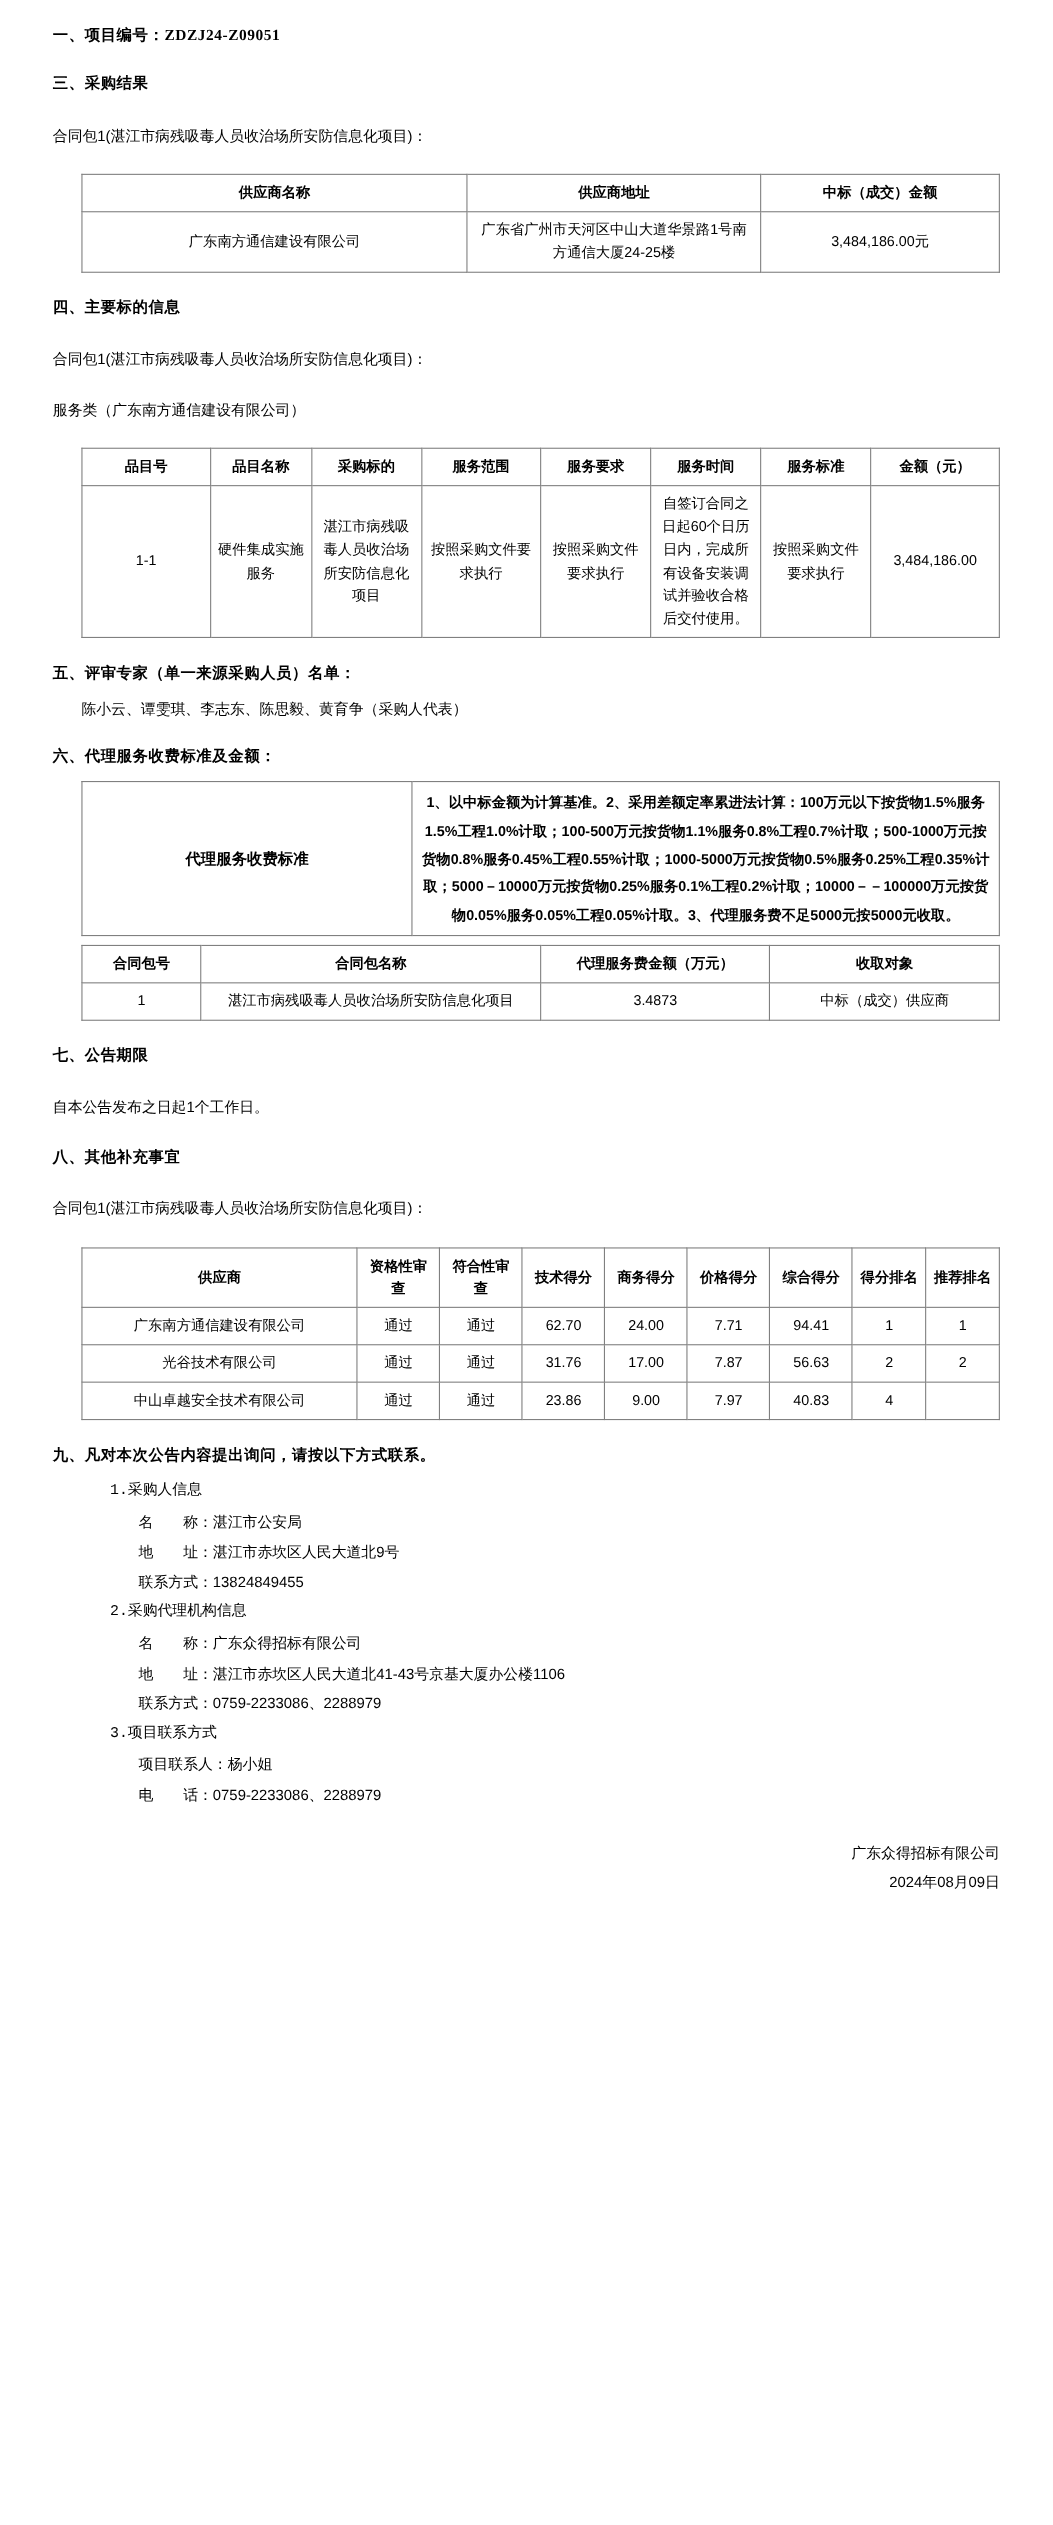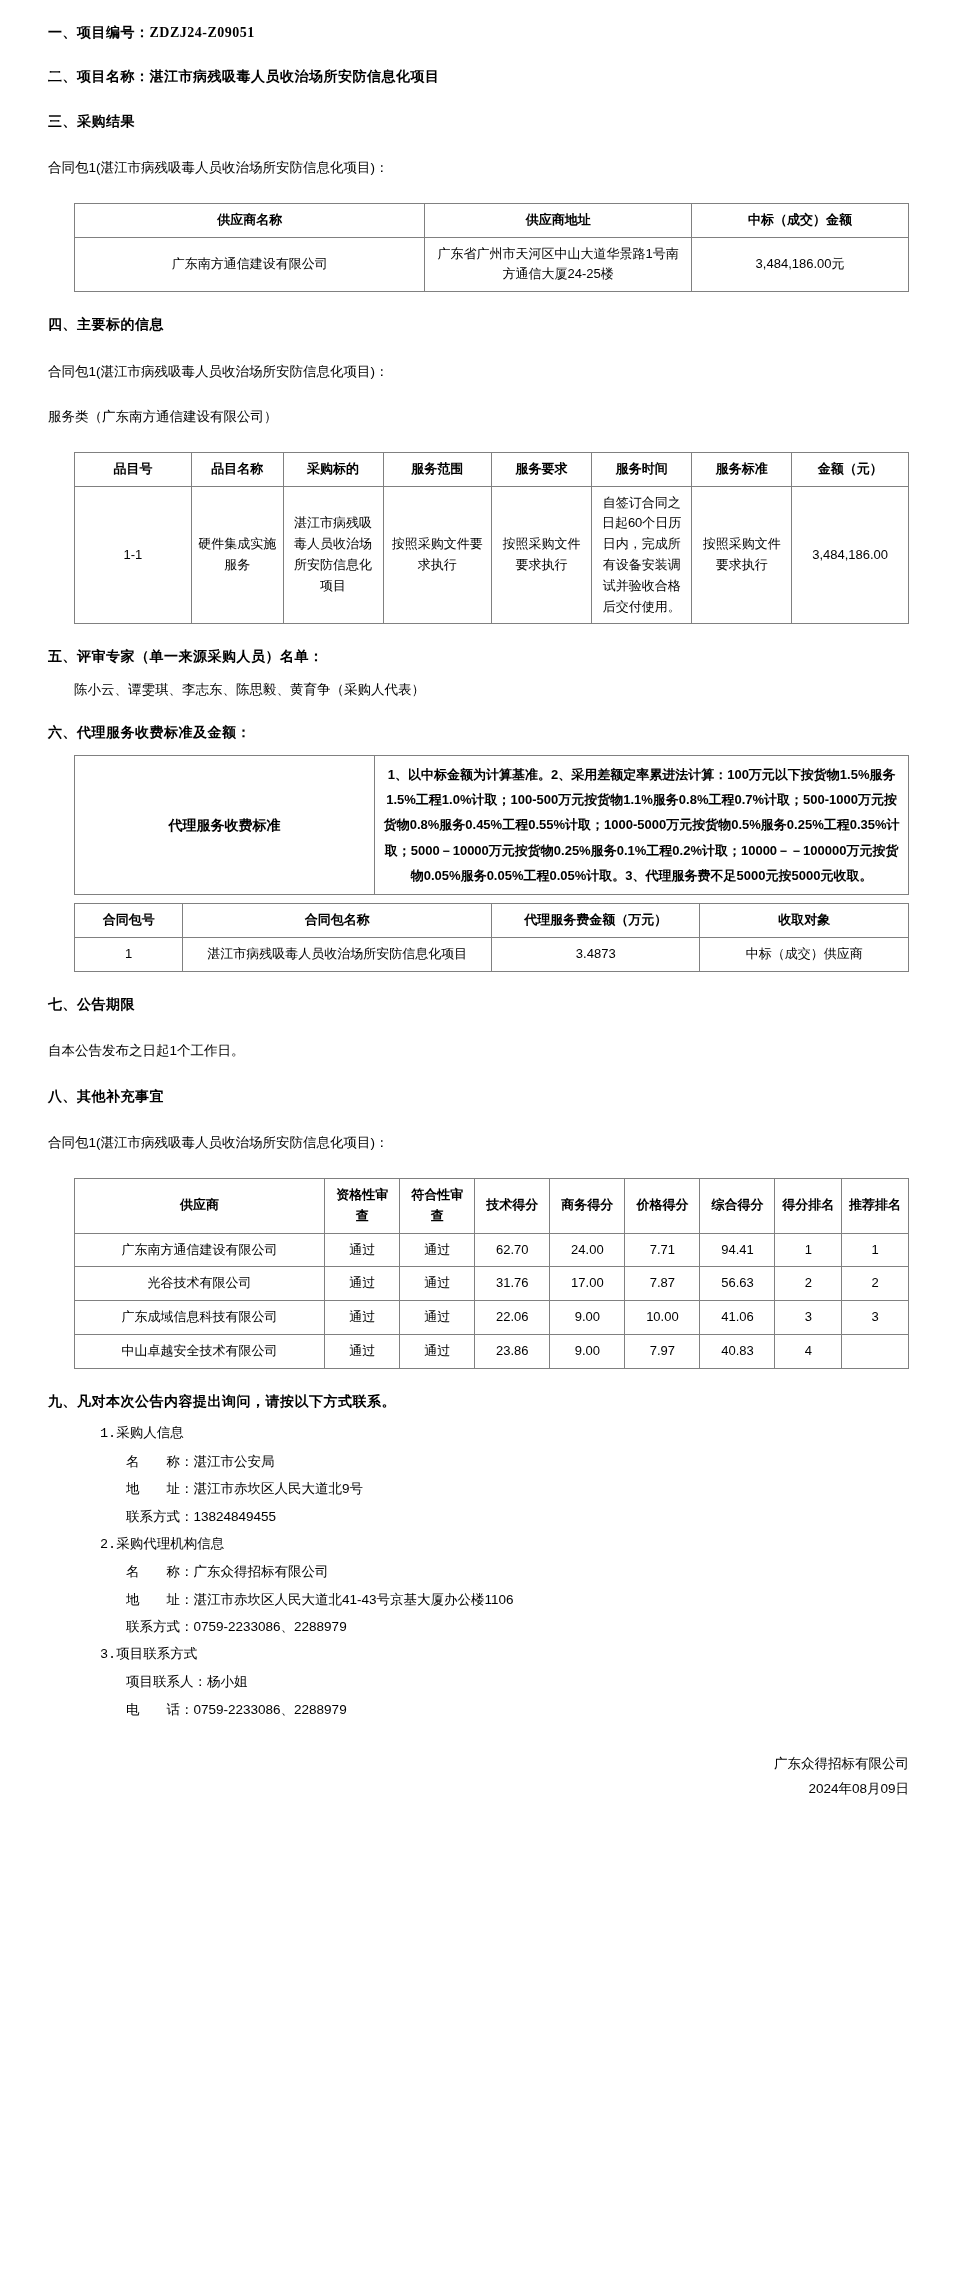--- a/index.html
+++ b/index.html
@@ -79,21 +79,20 @@
   .sub-item { margin: 6px 0 6px 52px; font-size: 13.5px; font-family: Liberation Mono, monospace;}
   .sub-sub { margin: 6px 0 6px 78px; font-size: 13.5px;}
 </style>
 </head>
 <body>
 
 <div class="page">
 
   <div class="sec-title first">一、项目编号：ZDZJ24-Z09051</div>
 
-  <div class="sec-title">二、项目名称：湛江市病残吸毒人员收治场所安防信息化项目</div>
 
   <div class="sec-title">三、采购结果</div>
   <div class="para indent1">合同包1(湛江市病残吸毒人员收治场所安防信息化项目)：</div>
 
   <table class="doc">
     <thead>
       <tr>
         <th>供应商名称</th>
         <th>供应商地址</th>
         <th>中标（成交）金额</th>
@@ -209,31 +208,20 @@
         <td>通过</td>
         <td>通过</td>
         <td>31.76</td>
         <td>17.00</td>
         <td>7.87</td>
         <td>56.63</td>
         <td>2</td>
         <td>2</td>
       </tr>
       <tr>
-        <td>广东成域信息科技有限公司</td>
-        <td>通过</td>
-        <td>通过</td>
-        <td>22.06</td>
-        <td>9.00</td>
-        <td>10.00</td>
-        <td>41.06</td>
-        <td>3</td>
-        <td>3</td>
-      </tr>
-      <tr>
         <td>中山卓越安全技术有限公司</td>
         <td>通过</td>
         <td>通过</td>
         <td>23.86</td>
         <td>9.00</td>
         <td>7.97</td>
         <td>40.83</td>
         <td>4</td>
         <td></td>
       </tr>

